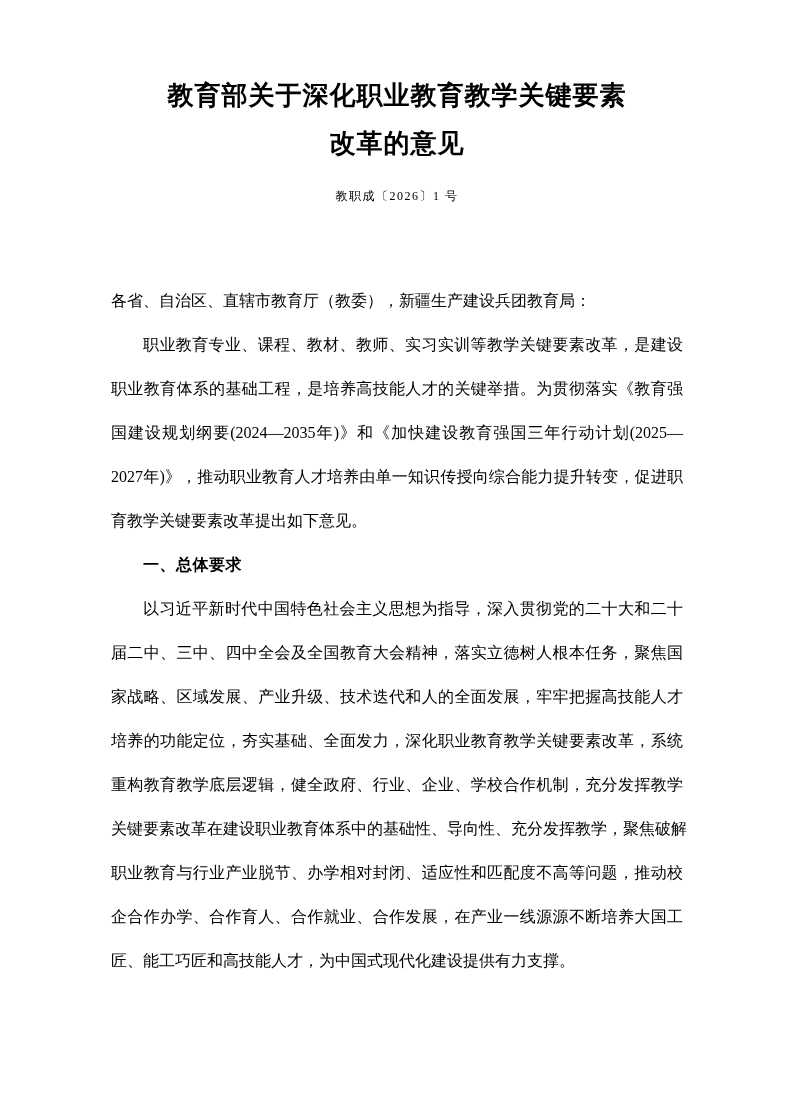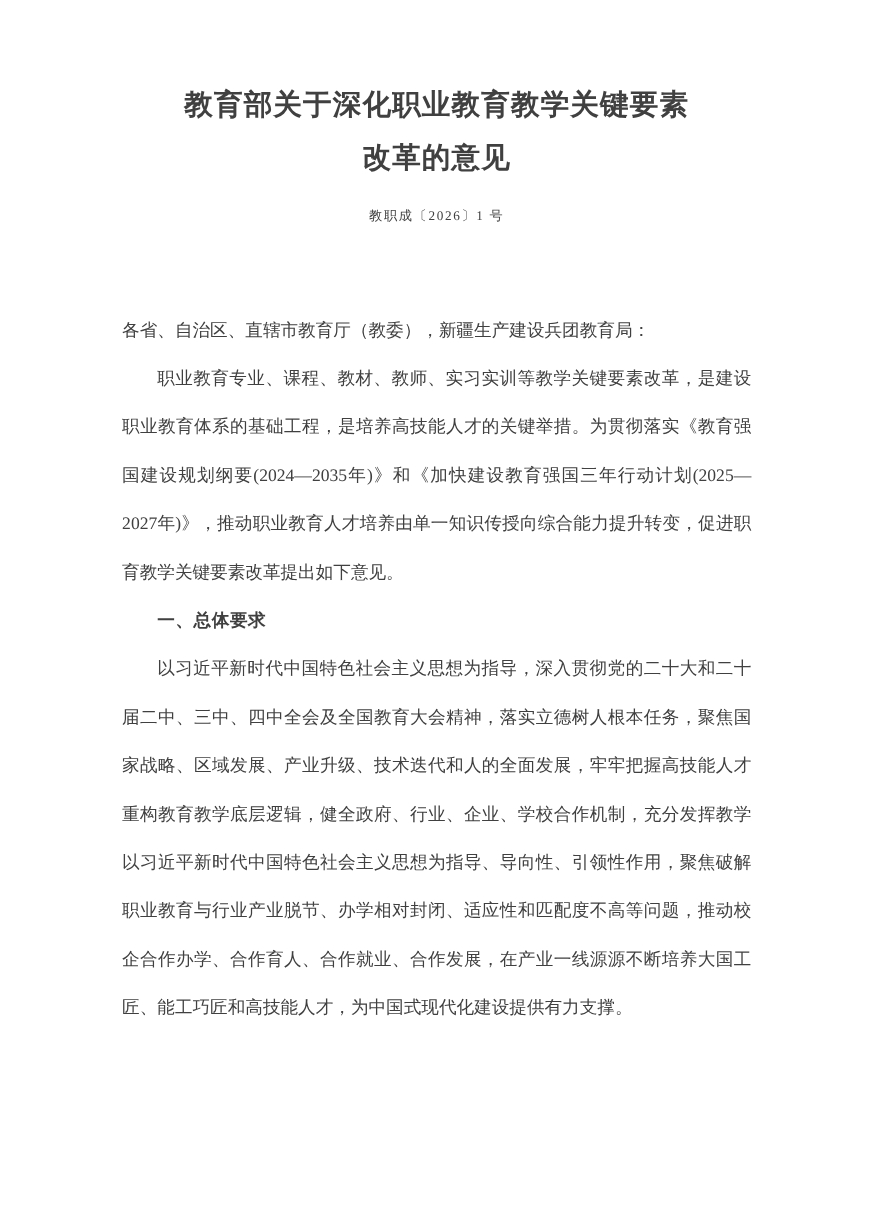--- a/index.html
+++ b/index.html
@@ -2,21 +2,21 @@
 <html><head>
 <meta charset="utf-8">
 <style>
   html,body{margin:0;padding:0;background:#ffffff;}
   .page{
     position:relative;
     width:794px;height:1108px;
     background:#ffffff;
     overflow:hidden;
     font-family:"Liberation Serif","DejaVu Serif",serif;
-    color:#404040;
+    color:#000000;
   }
   .title-block{
     position:absolute;
     top:72px;left:0;width:794px;
     text-align:center;
     font-size:26px;
     line-height:48px;
     font-weight:700;
     letter-spacing:1px;
   }
@@ -65,19 +65,20 @@
       <div class="line no-stretch">各省、自治区、直辖市教育厅（教委），新疆生产建设兵团教育局：</div>
       <div class="line indent">职业教育专业、课程、教材、教师、实习实训等教学关键要素改革，是建设</div>
       <div class="line">职业教育体系的基础工程，是培养高技能人才的关键举措。为贯彻落实《教育强</div>
       <div class="line">国建设规划纲要(2024—2035年)》和《加快建设教育强国三年行动计划(2025—</div>
       <div class="line">2027年)》，推动职业教育人才培养由单一知识传授向综合能力提升转变，促进职</div>
       <div class="line no-stretch">育教学关键要素改革提出如下意见。</div>
       <div class="line indent heading no-stretch">一、总体要求</div>
       <div class="line indent">以习近平新时代中国特色社会主义思想为指导，深入贯彻党的二十大和二十</div>
       <div class="line">届二中、三中、四中全会及全国教育大会精神，落实立德树人根本任务，聚焦国</div>
       <div class="line">家战略、区域发展、产业升级、技术迭代和人的全面发展，牢牢把握高技能人才</div>
+      <div class="line">培养的功能定位，夯实基础、全面发力，深化职业教育教学关键要素改革，系统</div>
       <div class="line">重构教育教学底层逻辑，健全政府、行业、企业、学校合作机制，充分发挥教学</div>
-      <div class="line">以习近平新时代中国特色社会主义思想为指导、导向性、引领性作用，聚焦破解</div>
+      <div class="line">关键要素改革在建设职业教育体系中的基础性、导向性、充分发挥教学，聚焦破解</div>
       <div class="line">职业教育与行业产业脱节、办学相对封闭、适应性和匹配度不高等问题，推动校</div>
       <div class="line">企合作办学、合作育人、合作就业、合作发展，在产业一线源源不断培养大国工</div>
       <div class="line no-stretch">匠、能工巧匠和高技能人才，为中国式现代化建设提供有力支撑。</div>
     </div>
 </div>
 
 </body></html>

